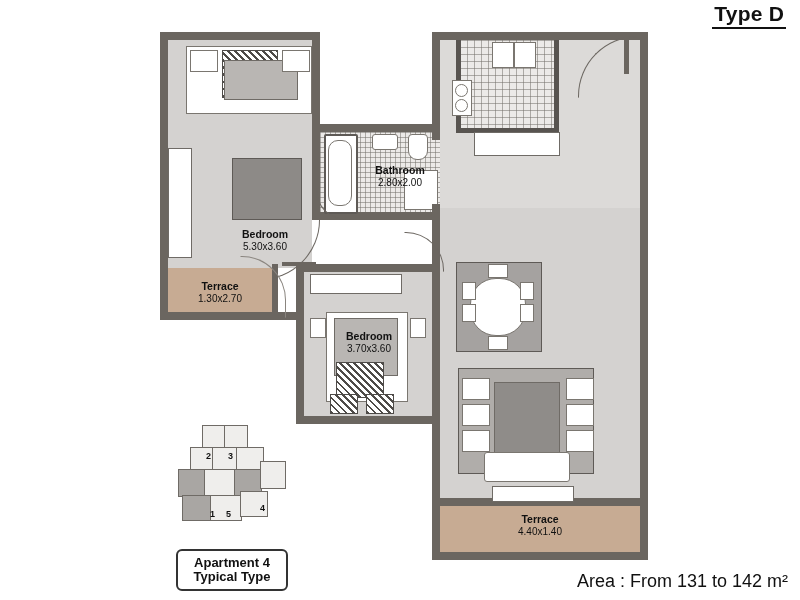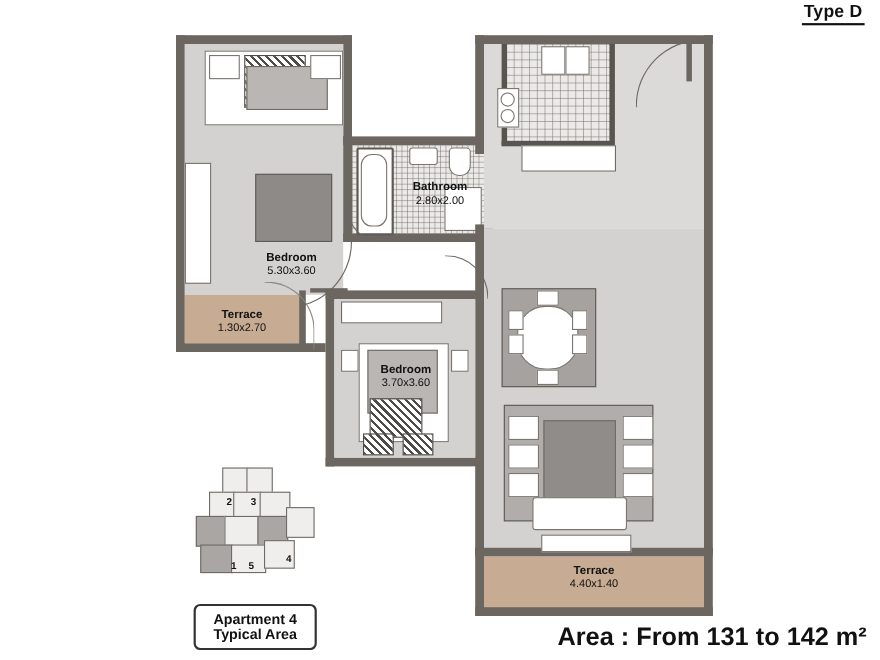--- a/index.html
+++ b/index.html
@@ -10,34 +10,34 @@
     color:#1a1a1a;
     position:relative;
     overflow:hidden;
   }
   .canvas{position:absolute;left:0;top:0;width:800px;height:600px;}
 
   
   .title{
     position:absolute;
     right:14px;top:2px;
-    font-size:16px;
+    font-size:21px;
     font-weight:bold;
     color:#111;
     border-bottom:2px solid #111;
     padding:0 2px 1px 2px;
     letter-spacing:.2px;
   }
 
   
   .area-caption{
     position:absolute;
     right:12px;bottom:8px;
-    font-size:23px;
-    font-weight:bold;
+    font-size:18px;
+    font-weight:normal;
     color:#111;
   }
 
   
   .apt-box{
     position:absolute;
     left:176px;top:549px;
     width:108px;height:38px;
     border:2px solid #333;
     border-radius:6px;
@@ -268,18 +268,18 @@
 
     <div class="kp-num" style="left:30px;top:26px;">2</div>
     <div class="kp-num" style="left:52px;top:26px;">3</div>
     <div class="kp-num" style="left:34px;top:84px;">1</div>
     <div class="kp-num" style="left:50px;top:84px;">5</div>
     <div class="kp-num" style="left:84px;top:78px;">4</div>
   </div>
 
   <div class="apt-box">
     <span>Apartment 4</span>
-    <span>Typical Area</span>
+    <span>Typical Type</span>
   </div>
 
   <div class="area-caption">Area : From 131 to 142 m²</div>
 
 </div>
 
 </body></html>

